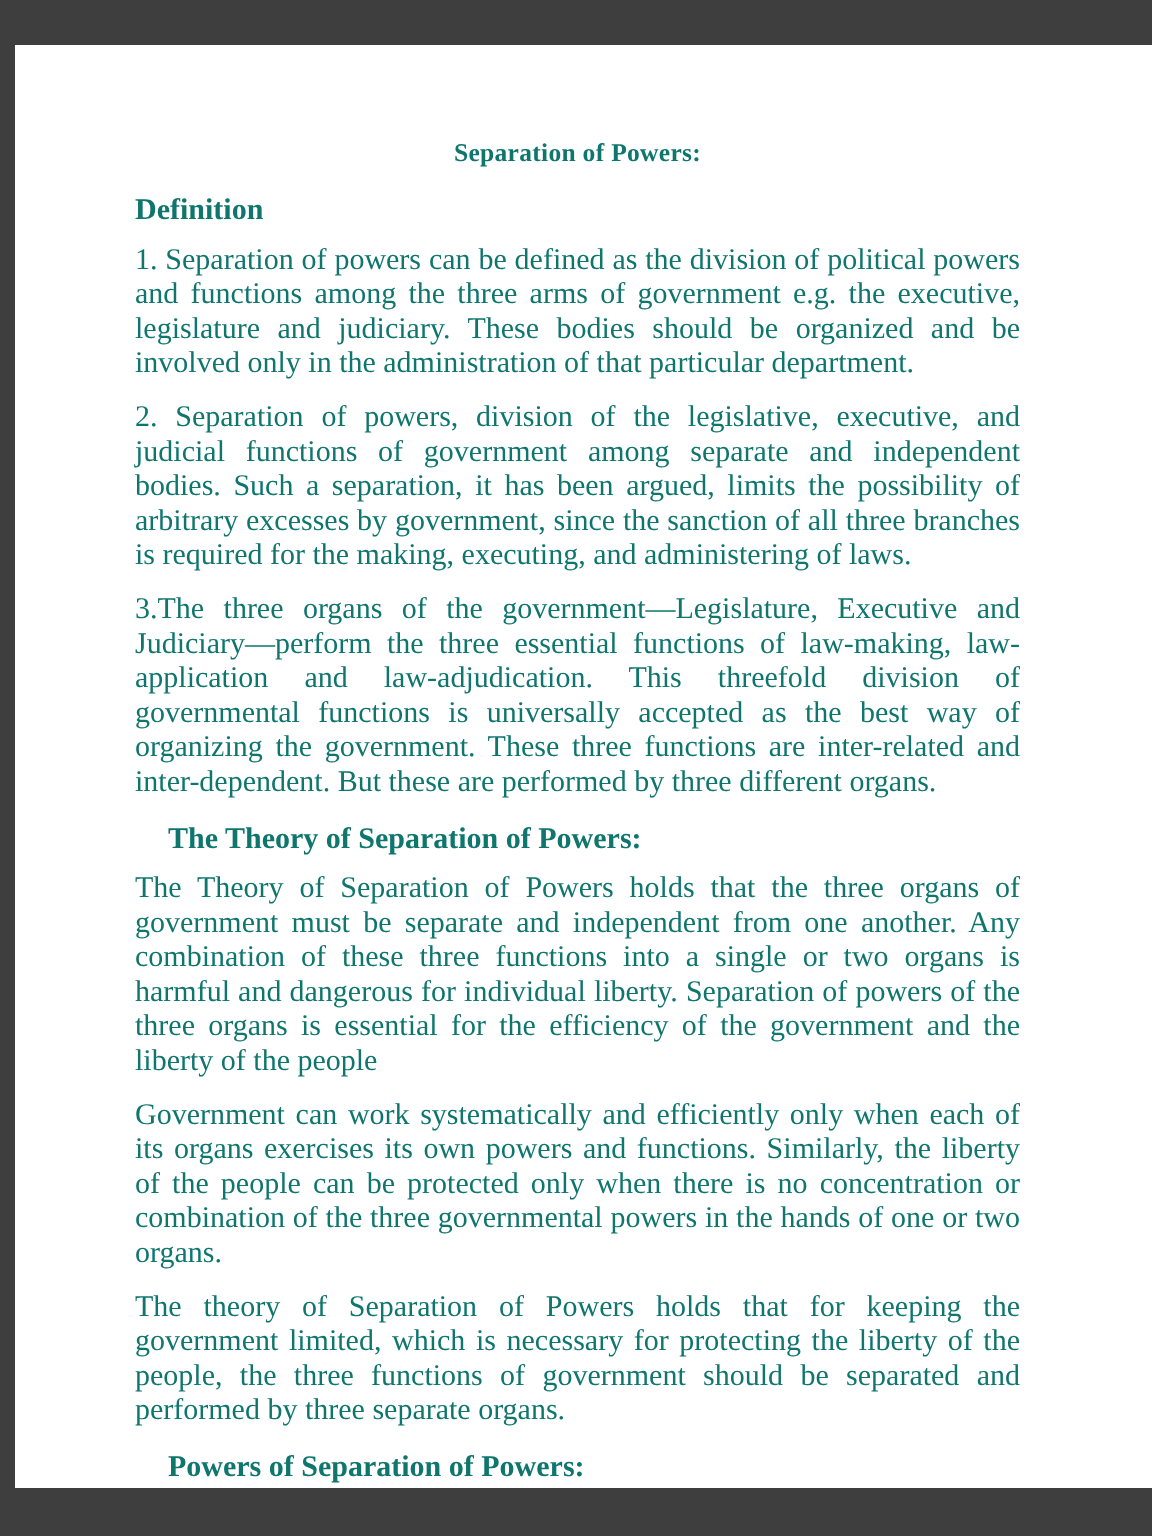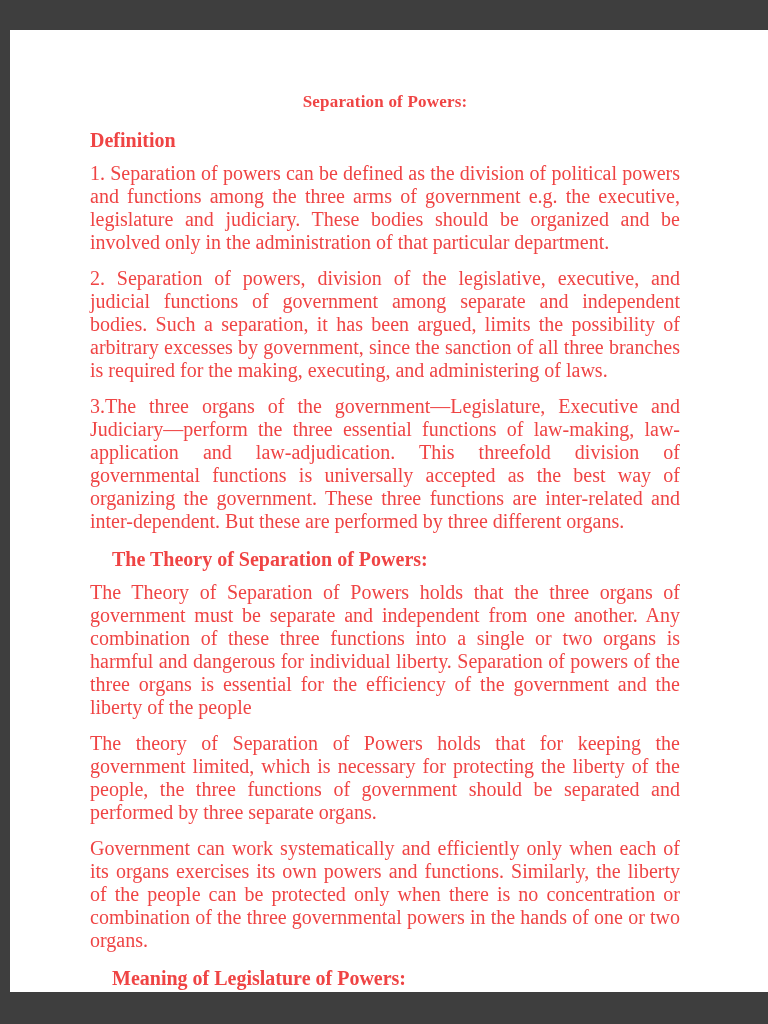--- a/index.html
+++ b/index.html
@@ -24,21 +24,21 @@
   .viewer-bottom-bar {
     position: absolute; left: 0; top: 992px;
     width: 768px; height: 32px;
     background: #3e3e3e;
   }
   .document-page {
     position: absolute;
     left: 10px; top: 30px;
     width: 758px; height: 962px;
     background: #ffffff;
-    color: #ef4444;
+    color: #0f766e;
     box-sizing: border-box;
     padding: 62px 88px 0 80px;
   }
   .doc-title {
     margin: 0 0 17px 0;
     font-size: 17px;
     font-weight: bold;
     text-align: center;
     letter-spacing: 0.2px;
   }
@@ -73,19 +73,19 @@
   <p class="para">1. Separation of powers can be defined as the division of political powers and functions among the three arms of government e.g. the executive, legislature and judiciary. These bodies should be organized and be involved only in the administration of that particular department.</p>
 
   <p class="para">2. Separation of powers, division of the legislative, executive, and judicial functions of government among separate and independent bodies. Such a separation, it has been argued, limits the possibility of arbitrary excesses by government, since the sanction of all three branches is required for the making, executing, and administering of laws.</p>
 
   <p class="para">3.The three organs of the government—Legislature, Executive and Judiciary—perform the three essential functions of law-making, law-application and law-adjudication. This threefold division of governmental functions is universally accepted as the best way of organizing the government. These three functions are inter-related and inter-dependent. But these are performed by three different organs.</p>
 
   <h2 class="section-heading indented">The Theory of Separation of Powers:</h2>
 
   <p class="para">The Theory of Separation of Powers holds that the three organs of government must be separate and independent from one another. Any combination of these three functions into a single or two organs is harmful and dangerous for individual liberty. Separation of powers of the three organs is essential for the efficiency of the government and the liberty of the people</p>
 
+  <p class="para">Government can work systematically and efficiently only when each of its organs exercises its own powers and functions. Similarly, the liberty of the people can be protected only when there is no concentration or combination of the three governmental powers in the hands of one or two organs.</p>
+
   <p class="para">The theory of Separation of Powers holds that for keeping the government limited, which is necessary for protecting the liberty of the people, the three functions of government should be separated and performed by three separate organs.</p>
 
-  <p class="para">Government can work systematically and efficiently only when each of its organs exercises its own powers and functions. Similarly, the liberty of the people can be protected only when there is no concentration or combination of the three governmental powers in the hands of one or two organs.</p>
-
-  <h2 class="section-heading indented">Meaning of Legislature of Powers:</h2>
+  <h2 class="section-heading indented">Powers of Separation of Powers:</h2>
 
 </div>
 
 </body></html>

